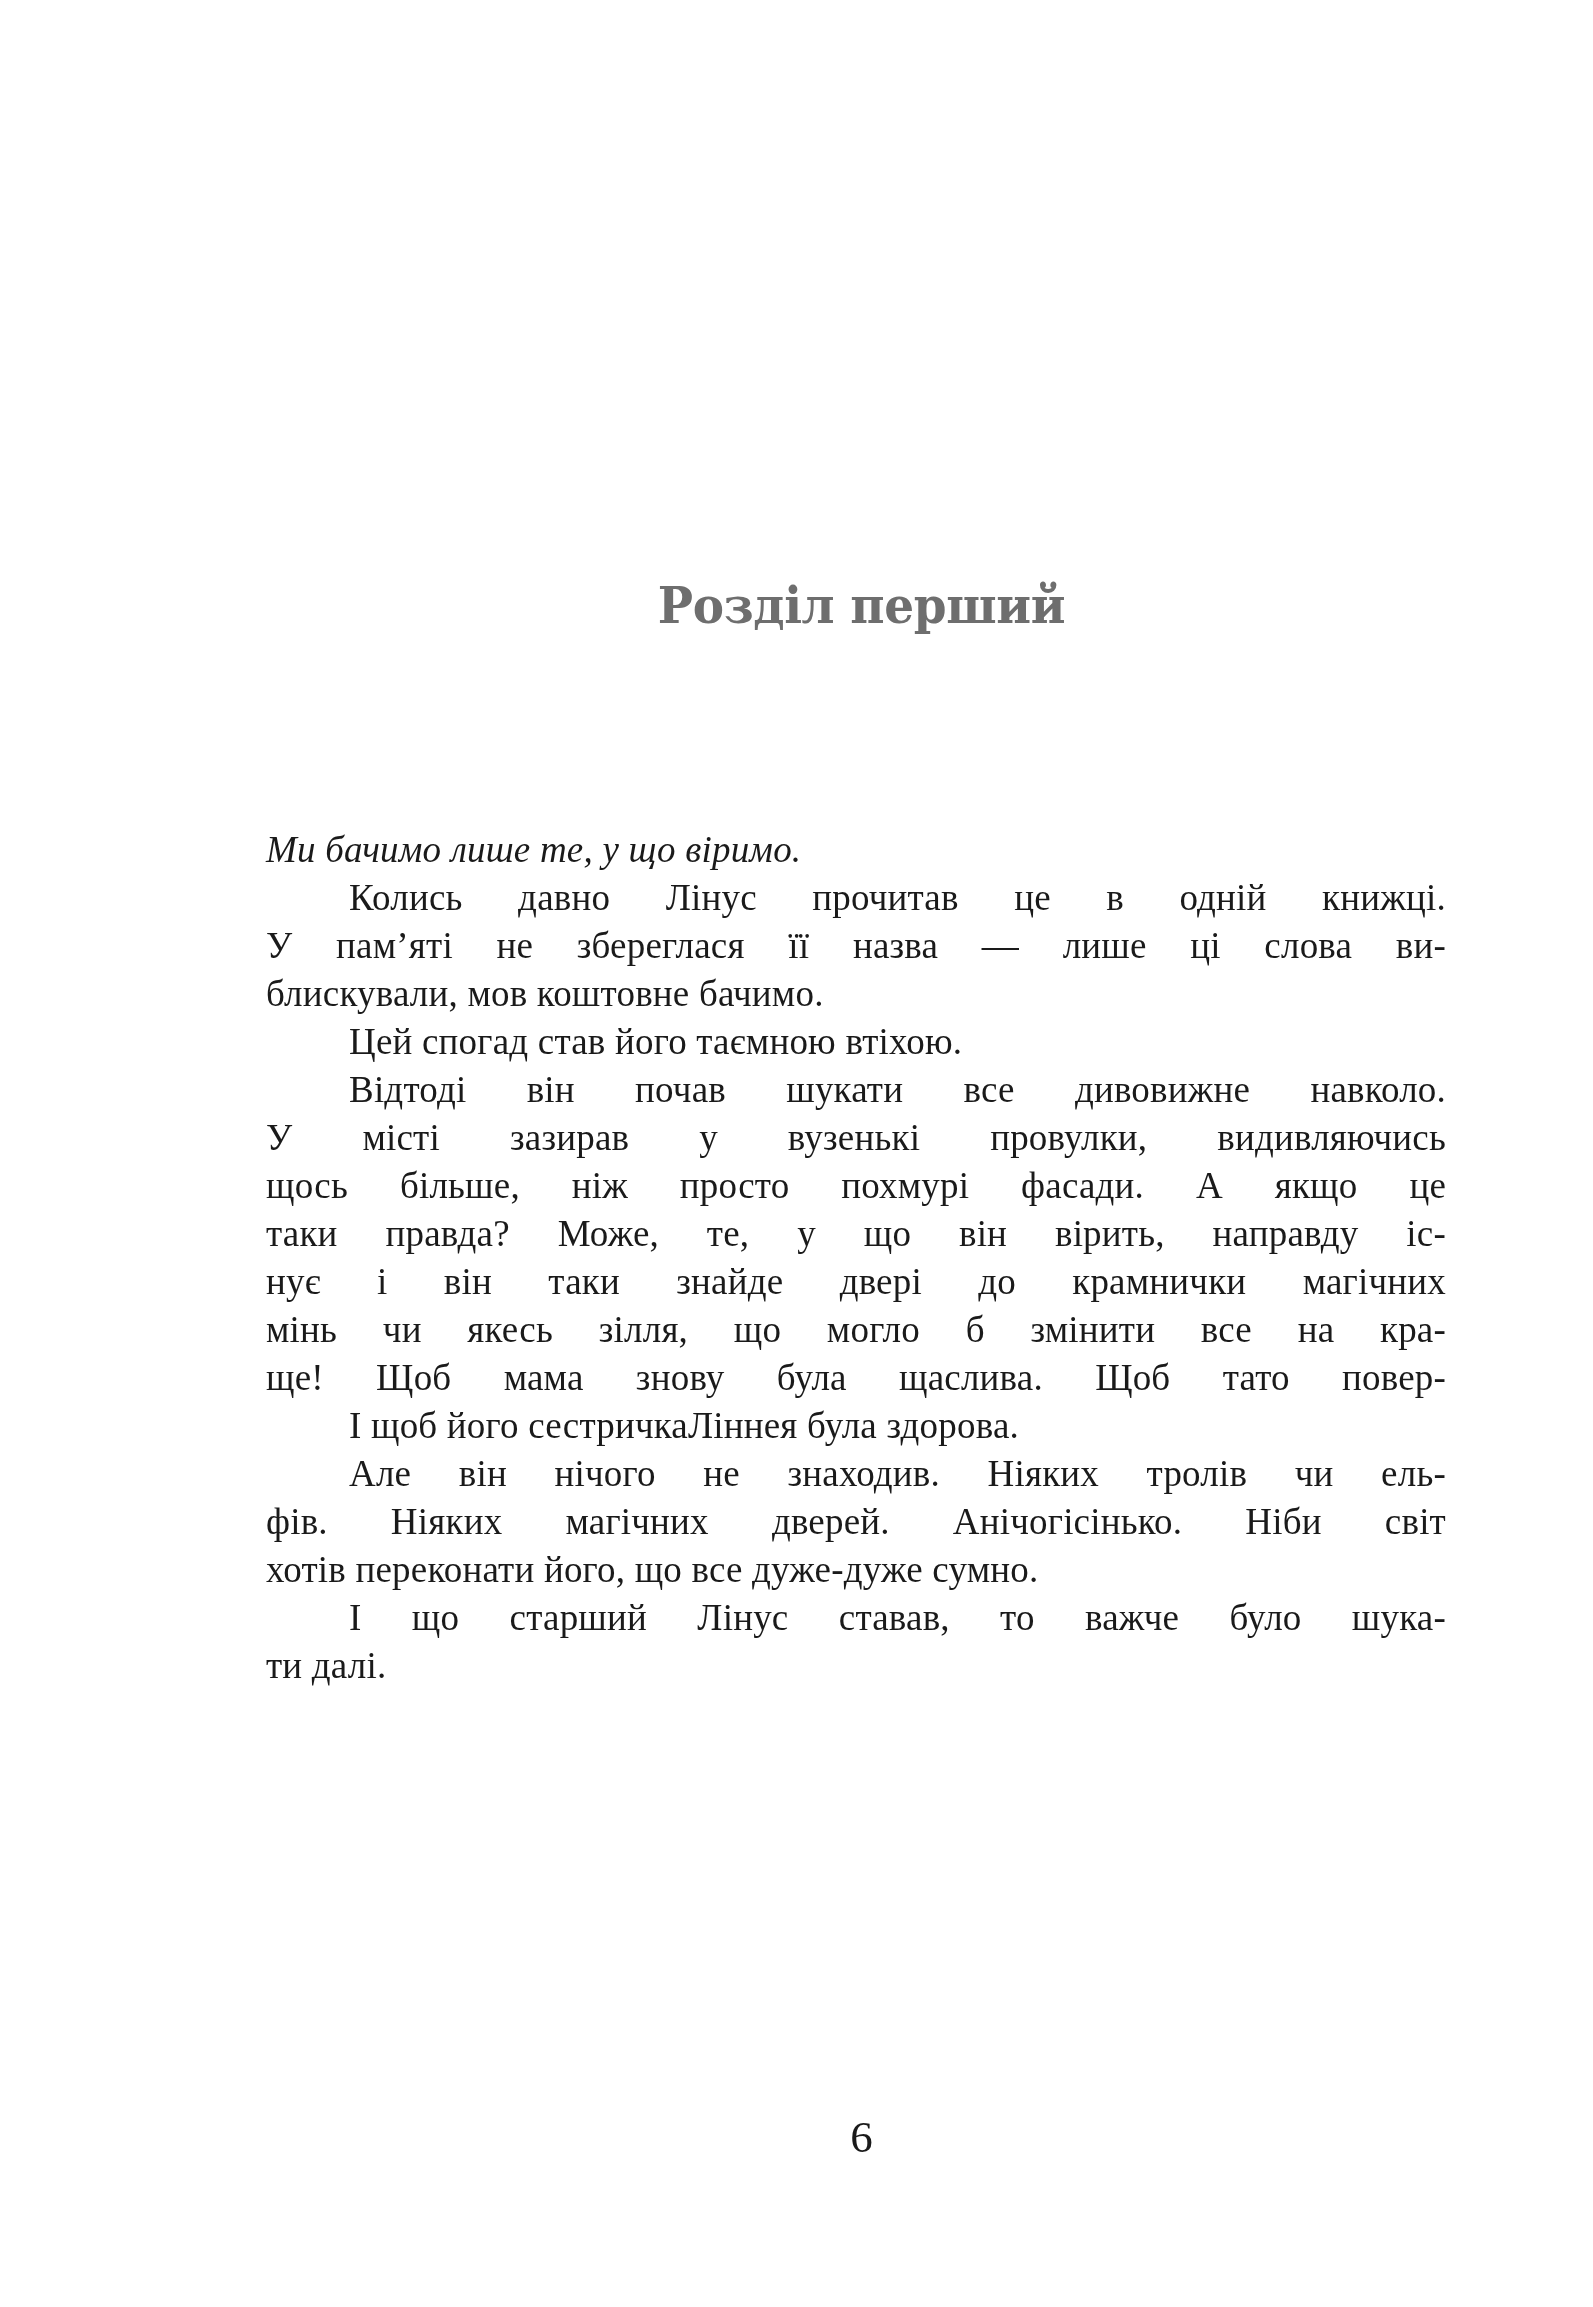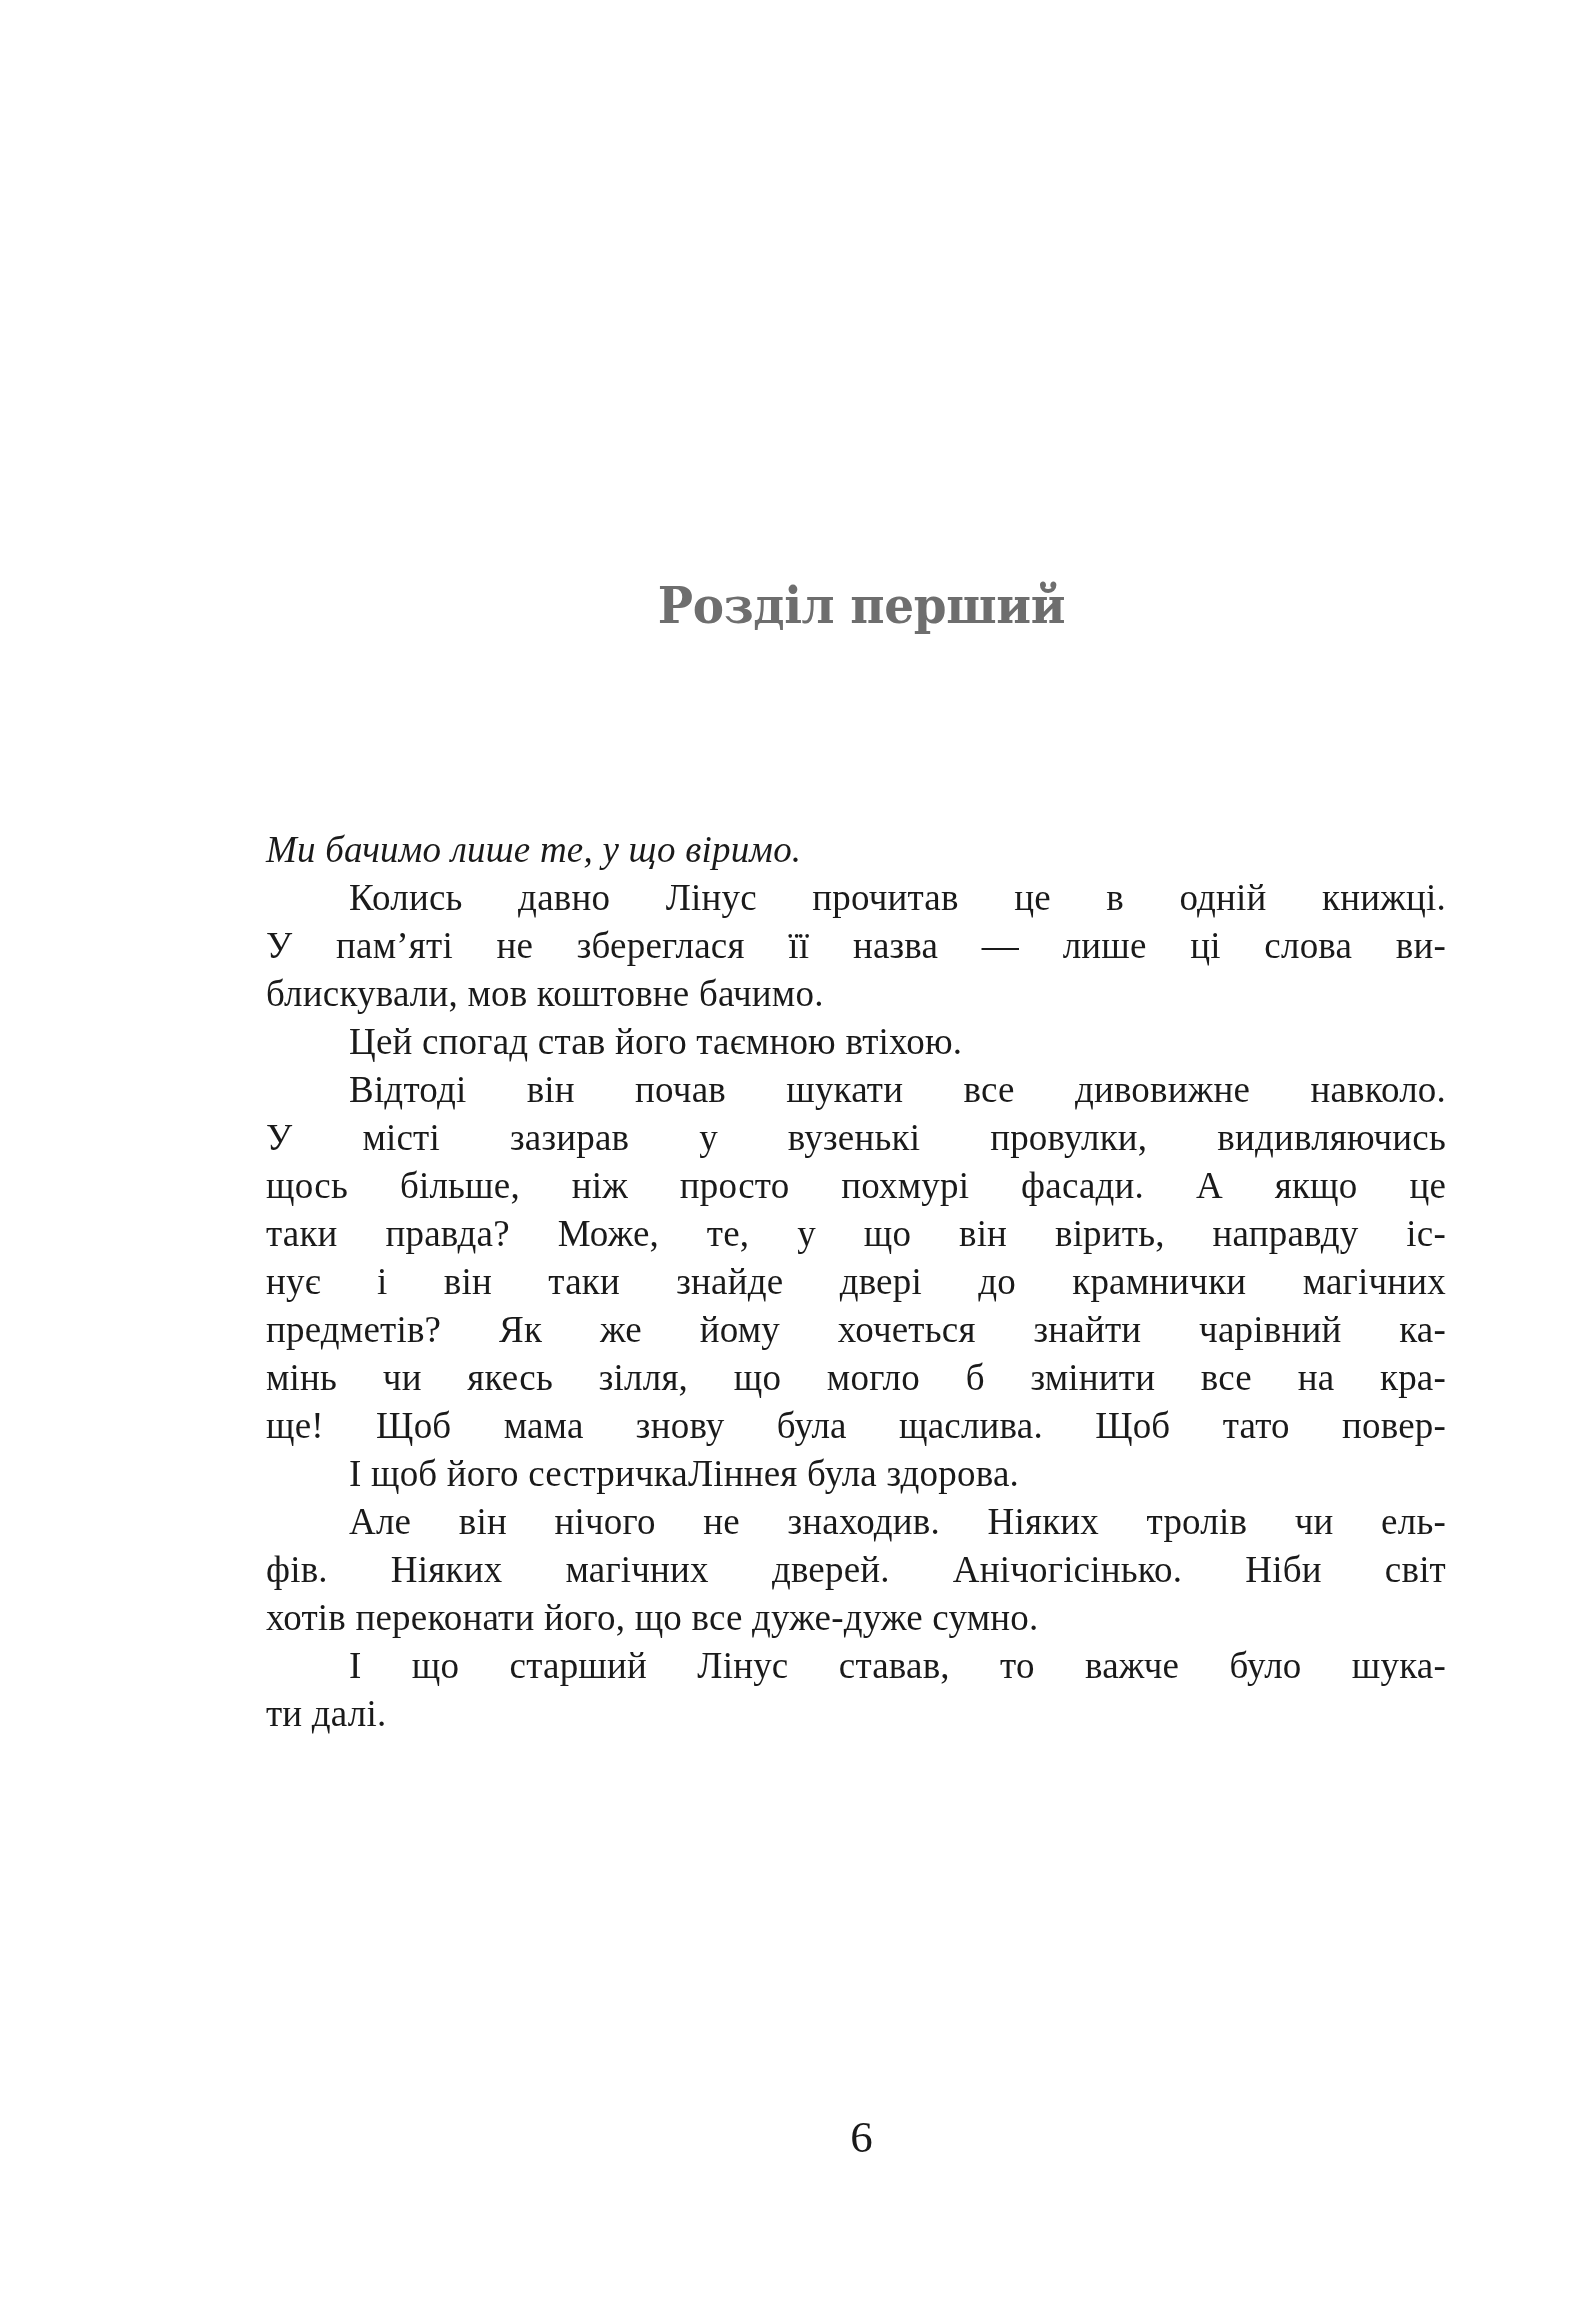--- a/index.html
+++ b/index.html
@@ -84,21 +84,20 @@
     <div class="line epigraph">Ми бачимо лише те, у що віримо.</div>
     <div class="line indent">Колись давно Лінус прочитав це в одній книжці.</div>
     <div class="line">У пам’яті не збереглася її назва — лише ці слова ви-</div>
     <div class="line last">блискували, мов коштовне бачимо.</div>
     <div class="line indent last">Цей спогад став його таємною втіхою.</div>
     <div class="line indent">Відтоді він почав шукати все дивовижне навколо.</div>
     <div class="line">У місті зазирав у вузенькі провулки, видивляючись</div>
     <div class="line">щось більше, ніж просто похмурі фасади. А якщо це</div>
     <div class="line">таки правда? Може, те, у що він вірить, направду іс-</div>
     <div class="line">нує і він таки знайде двері до крамнички магічних</div>
-    <div class="line">предметів? Як же йому хочеться знайти чарівний ка-</div>
     <div class="line">мінь чи якесь зілля, що могло б змінити все на кра-</div>
     <div class="line">ще! Щоб мама знову була щаслива. Щоб тато повер-</div>
     <div class="line indent last">І щоб його сестричкаЛіннея була здорова.</div>
     <div class="line indent">Але він нічого не знаходив. Ніяких тролів чи ель-</div>
     <div class="line">фів. Ніяких магічних дверей. Анічогісінько. Ніби світ</div>
     <div class="line last">хотів переконати його, що все дуже-дуже сумно.</div>
     <div class="line indent">І що старший Лінус ставав, то важче було шука-</div>
     <div class="line last">ти далі.</div>
   </div>
 

